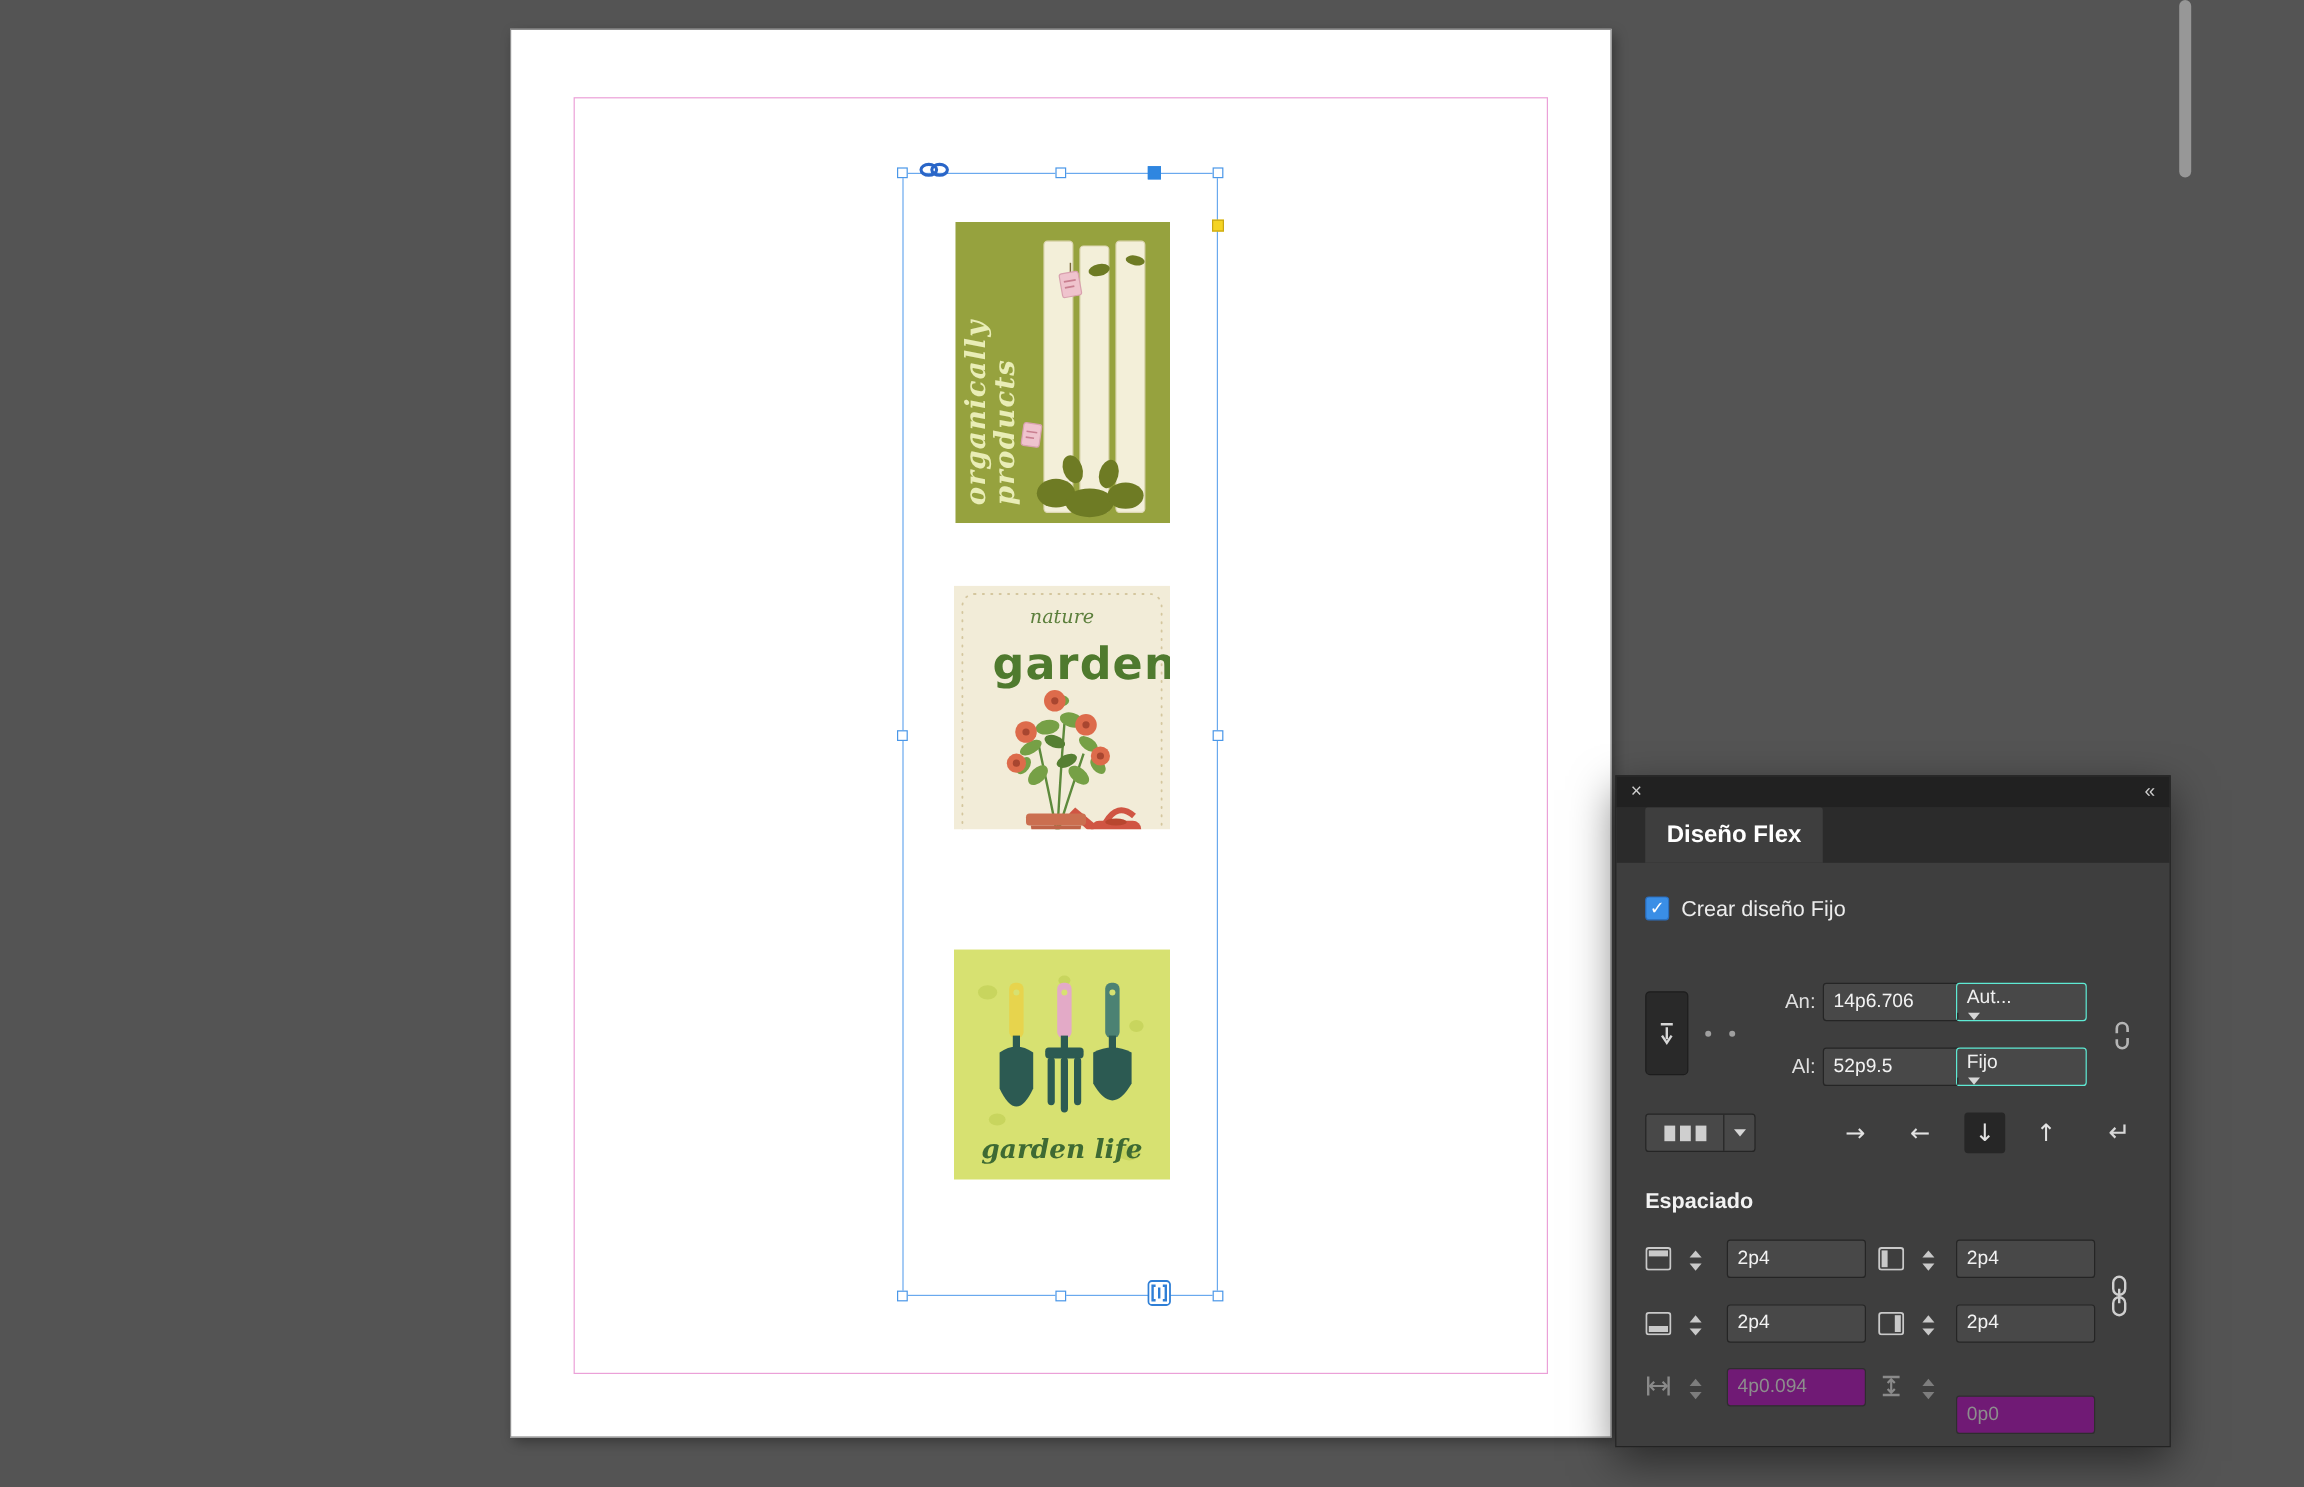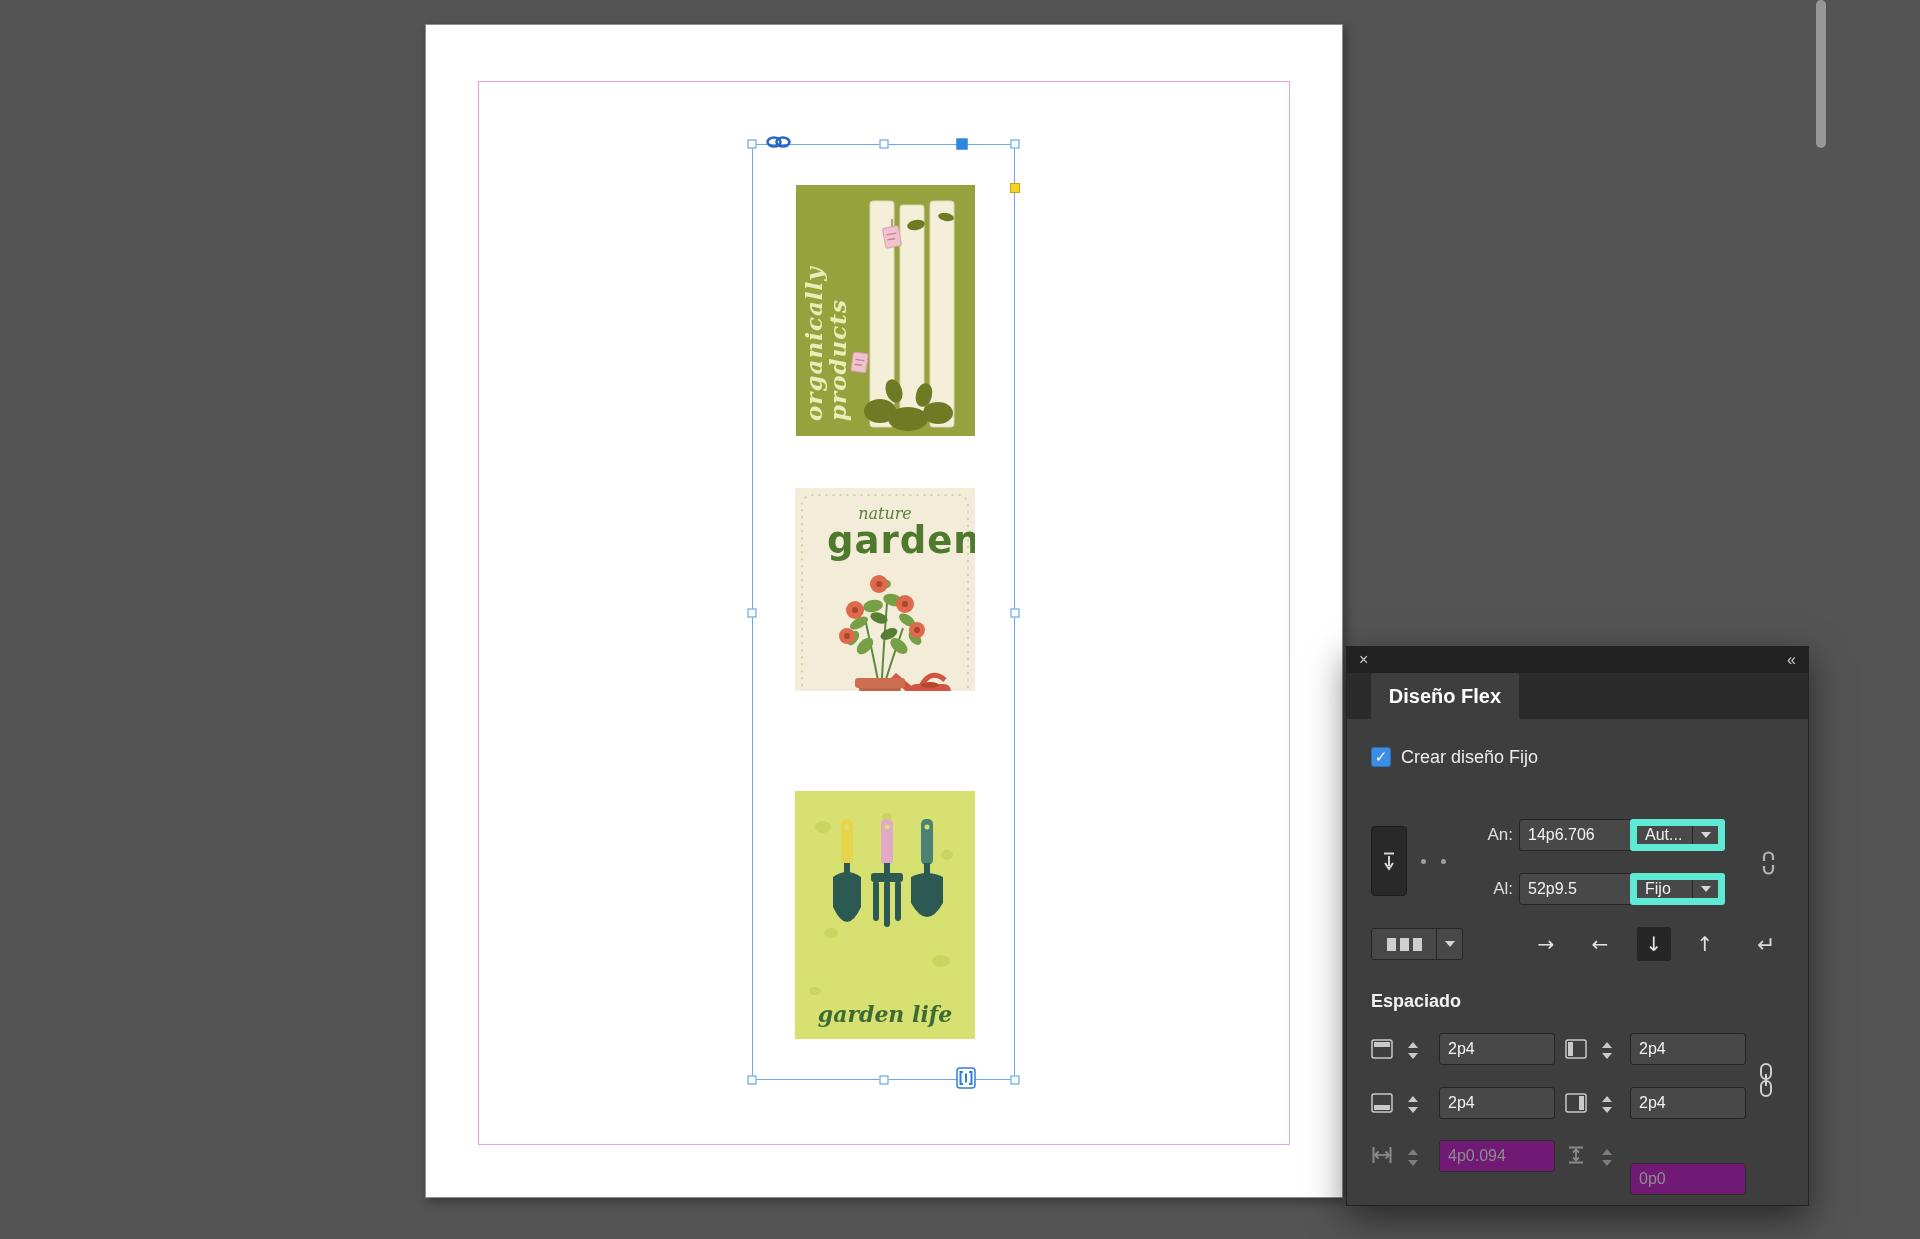--- a/index.html
+++ b/index.html
@@ -13,31 +13,31 @@
           background:#ffffff; border:1px solid #8e8e8e;
           box-shadow: 3px 4px 10px rgba(0,0,0,.35); }
   .margin-guide { position:absolute; left:52px; top:56px; width:812px; height:1064px;
           border:1px solid #eba0d8; }
 
   
   .card { position:absolute; overflow:hidden; }
   .card svg { position:absolute; inset:0; display:block; }
   .card-organic { left:370px; top:160px; width:179px; height:251px; }
   .card-garden  { left:369px; top:463px; width:180px; height:203px; }
-  .card-tools   { left:369px; top:766px; width:180px; height:248px; }
+  .card-tools   { left:369px; top:766px; width:180px; height:192px; }
 
   .v-text { position:absolute; left:6px; top:18px; height:218px;
             writing-mode:vertical-rl; transform:rotate(180deg);
             font-family:"DejaVu Serif", serif; font-style:italic; font-weight:bold;
             font-size:23px; letter-spacing:1px; color:#e9edb6; line-height:1.05; }
   .v-text span { display:block; }
 
   .garden-eyebrow { position:absolute; left:0; right:0; top:16px; text-align:center;
             font-family:"DejaVu Serif", serif; font-style:italic; font-size:16px; color:#5c7f3c; }
-  .garden-title { position:absolute; left:0; right:0; top:31px; text-align:center;
+  .garden-title { position:absolute; left:0; right:0; top:44px; text-align:center;
             font-family:"DejaVu Sans", sans-serif; font-weight:bold; font-size:37px;
             letter-spacing:1px; color:#4f7a2e;margin-left:32px; }
   .tools-caption { position:absolute; left:0; right:0; bottom:12px; text-align:center;
             font-family:"DejaVu Serif", serif; font-style:italic; font-weight:bold;
             font-size:22px; color:#3e6a33; }
 
   
   .sel-frame { position:absolute; left:326px; top:119px; width:263px; height:936px;
             border:1px solid #6aa9ee; }
   .handle { position:absolute; width:9px; height:9px; background:#ffffff;
@@ -72,22 +72,22 @@
   .proxy svg { position:absolute; left:10px; top:24px; }
   .dot { position:absolute; width:5px; height:5px; border-radius:50%; background:#9f9f9f; }
 
   .fld-label { position:absolute; width:46px; text-align:right; font-size:17px; color:#dedede; }
   .fld { position:absolute; height:32px; background:#484848; border:1px solid #252525;
             border-radius:3px; color:#f2f2f2; font-size:16px; padding:0 8px;
             font-family:"Liberation Sans", sans-serif; outline:none; }
   .fld.small { width:116px; }
   .fld.dim { color:#8d8d8d; background:#701a75; border-color:#2e2e2e; }
 
-  .dd { position:absolute; width:95px; height:32px; background:#484848; border:7px solid #5eead4;
-            border-radius:3px; display:flex; align-items:stretch; }
+  .dd { position:absolute; width:109px; height:32px; background:#484848; border:1px solid #5eead4;
+            border-radius:3px; display:flex; align-items:stretch;flex-direction:column; }
   .dd-text { flex:1; display:flex; align-items:center; padding-left:8px; font-size:16px; color:#f0f0f0; }
   .dd-caret { width:26px; border-left:1px solid #252525; display:flex; align-items:center; justify-content:center; }
   .caret-down { width:0; height:0; border-left:5px solid transparent; border-right:5px solid transparent;
             border-top:6px solid #d6d6d6; }
 
   .bars-widget { position:absolute; left:24px; top:281px; width:92px; height:32px; background:#484848;
             border:1px solid #252525; border-radius:3px; display:flex; align-items:stretch; }
   .bars-box { flex:1; display:flex; align-items:center; justify-content:center; gap:4px; }
   .bar { width:9px; height:13px; background:#cfcfcf; }
 

